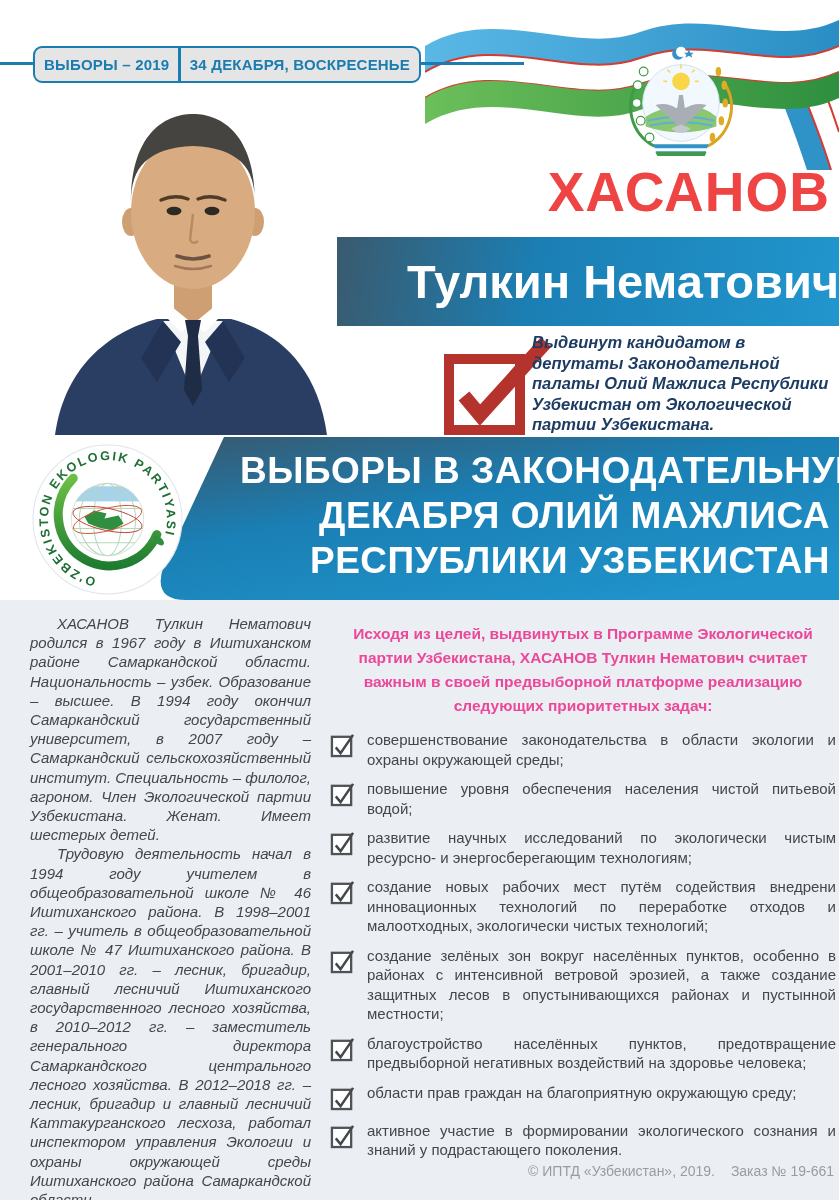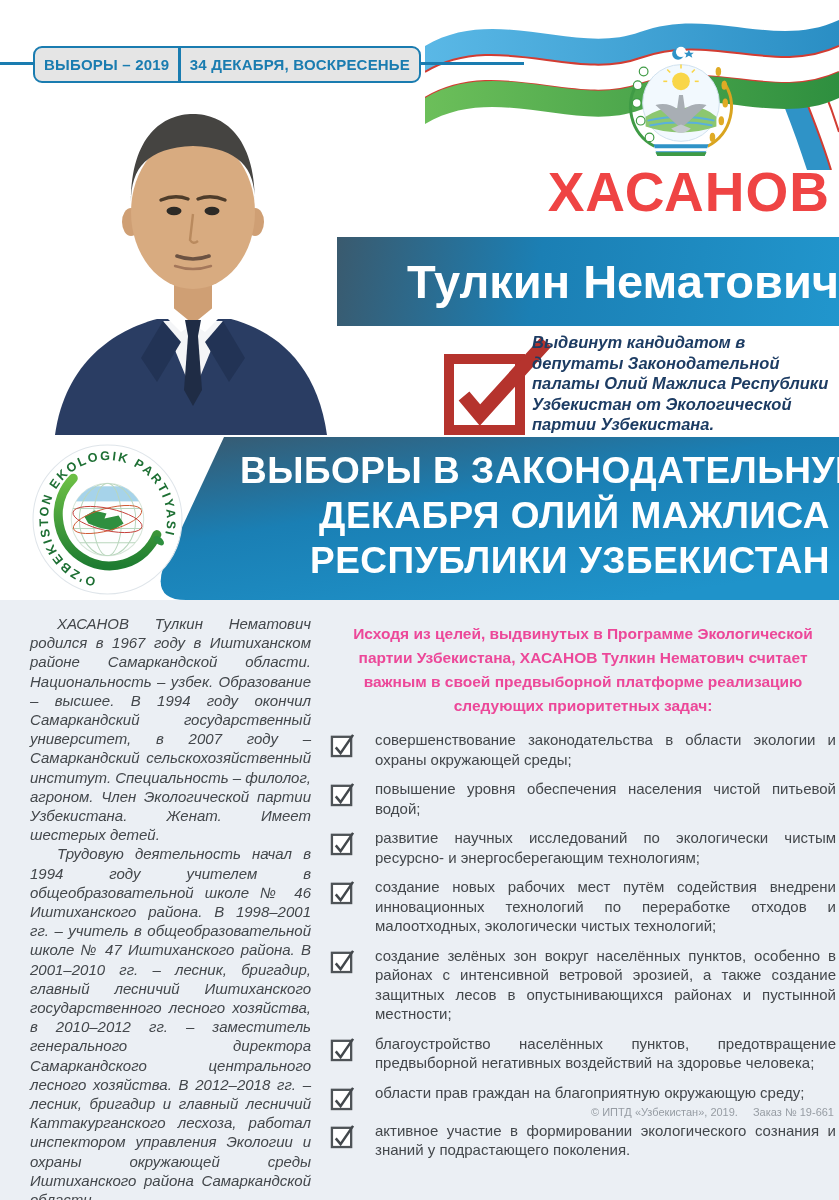--- a/index.html
+++ b/index.html
@@ -35,24 +35,24 @@
   .bigband-text div{color:#fff;font-size:37px;line-height:45px;font-weight:bold;letter-spacing:.5px;white-space:nowrap;}
   .partylogo{position:absolute;left:32px;top:444px;width:151px;height:151px;z-index:2;}
   
   .body-bg{position:absolute;left:0;top:600px;width:839px;height:600px;background:#ebeff4;}
   .bio{position:absolute;left:30px;top:614px;width:281px;color:#43474b;
        font-size:15px;line-height:19.2px;text-align:justify;}
   .bio p{margin:0;text-indent:27px;font-style:italic;}
   .platform{position:absolute;left:330px;top:622px;width:506px;color:#43474b;}
   .platform .intro{font-size:15.5px;line-height:24px;font-weight:bold;color:#ec4899;
                    text-align:center;margin:0 0 12px 0;}
-  .item{display:flex;gap:20px;margin-bottom:10px;align-items:flex-start;}
+  .item{display:flex;gap:12px;margin-bottom:10px;align-items:flex-start;}
   .item svg{flex:none;margin-top:1px;overflow:visible;}
   .item .txt{font-size:15px;line-height:19.5px;text-align:justify;}
-  .imprint{position:absolute;right:5px;top:1106px;font-size:11px;color:#969ca3;}
+  .imprint{position:absolute;right:5px;top:1163px;font-size:14px;color:#969ca3;}
   .imprint span{margin-left:12px;}
 </style>
 </head>
 <body>
 
 <div class="page">
 
   <div class="body-bg"></div>
 
   <svg class="ribbon" viewBox="0 0 414 170">

